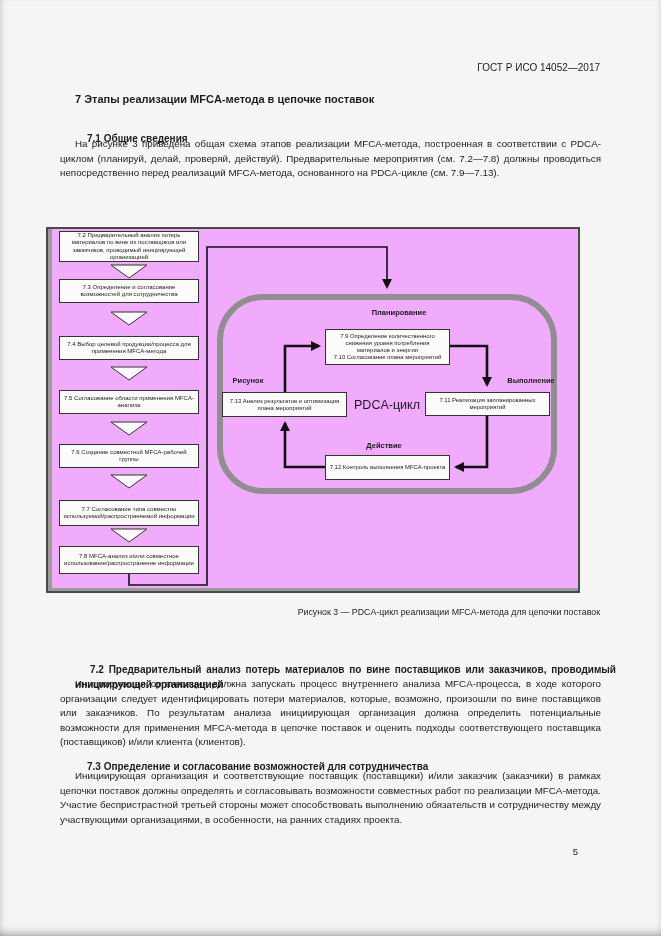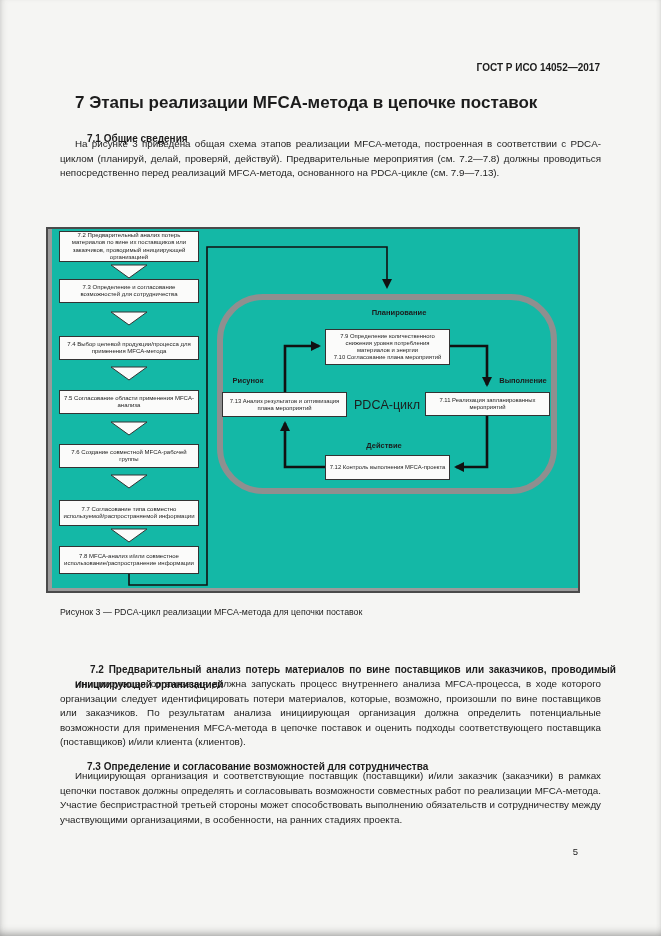--- a/index.html
+++ b/index.html
@@ -8,40 +8,40 @@
     background:#f5f5f3;
     font-family:"Liberation Sans", sans-serif;
     color:#1c1c1c;
   }
   .page-shadow{
     position:absolute;inset:0;pointer-events:none;
     box-shadow:inset 0 -7px 9px -5px rgba(60,60,60,.45), inset 5px 0 8px -6px rgba(60,60,60,.25), inset -4px 0 7px -6px rgba(60,60,60,.2);
   }
   .hdr{
     position:absolute;top:62px;left:60px;width:540px;
-    text-align:right;font-weight:bold;font-size:10px;
+    text-align:right;font-weight:normal;font-size:10px;
   }
   .h-sec{
-    position:absolute;left:75px;font-weight:bold;font-size:17px;margin:0;
+    position:absolute;left:75px;font-weight:bold;font-size:11px;margin:0;
   }
   .h-sub{
     position:absolute;left:75px;font-weight:bold;font-size:10px;margin:12px;
   }
   .h-sub-wide{
     position:absolute;left:60px;width:541px;font-weight:bold;font-size:10px;
     line-height:14.5px;text-align:justify;text-indent:15px;margin:15px;
   }
   .body-p{
     position:absolute;left:60px;width:541px;margin:0;
     font-size:9.8px;line-height:14.6px;text-align:justify;text-indent:15px;
   }
   
   .figure{
     position:absolute;left:46px;top:227px;width:534px;height:366px;
-    border:2px solid #4a4a4a;background:#14b8a6;
+    border:2px solid #4a4a4a;background:#f0abfc;
     box-shadow:inset 4px -3px 0 0 #9b9b9b;
     box-sizing:border-box;
   }
   .fig-svg{position:absolute;left:0;top:0;width:534px;height:366px;}
   .stepbox{
     position:absolute;left:11px;width:140px;box-sizing:border-box;
     border:1px solid #333;background:#fbfbfa;
     font-size:6px;line-height:7.2px;text-align:center;
     display:flex;align-items:center;justify-content:center;
     padding:1px 3px;
@@ -60,21 +60,21 @@
   .pdca-label{
     position:absolute;transform:translateX(-50%);
     font-weight:bold;font-size:7.5px;white-space:nowrap;
   }
   .pdca-title{
     position:absolute;transform:translateX(-50%);
     font-weight:normal;font-size:12.5px;white-space:nowrap;
   }
   .caption{
     position:absolute;top:607px;left:60px;width:540px;
-    text-align:left;font-size:8.8px;
+    text-align:right;font-size:8.8px;
   }
   .pagenum{
     position:absolute;top:846px;left:60px;width:518px;
     text-align:right;font-size:9.5px;
   }
 </style>
 </head>
 <body>
 
 <div class="page-shadow"></div>
@@ -120,21 +120,21 @@
   <div class="stepbox" style="top:107px;height:24px;">7.4 Выбор целевой продукции/процесса для применения MFCA-метода</div>
   <div class="stepbox" style="top:161px;height:24px;">7.5 Согласование области применения MFCA-анализа</div>
   <div class="stepbox" style="top:215px;height:24px;">7.6 Создание совместной MFCA-рабочей группы</div>
   <div class="stepbox" style="top:271px;height:26px;">7.7 Согласование типа совместно используемой/распространяемой информации</div>
   <div class="stepbox" style="top:317px;height:28px;">7.8 MFCA-анализ и/или совместное использование/распространение информации</div>
 
   <div class="pdca-outline"></div>
 
   <div class="pdca-label" style="left:351px;top:79px;">Планирование</div>
   <div class="pdca-label" style="left:200px;top:147px;">Рисунок</div>
-  <div class="pdca-label" style="left:475px;top:147px;">Выполнение</div>
+  <div class="pdca-label" style="left:475px;top:147px;padding-left:16px;">Выполнение</div>
   <div class="pdca-label" style="left:336px;top:212px;">Действие</div>
 
   <div class="pdca-box" style="left:277px;top:100px;width:125px;height:36px;">
     <span>7.9 Определение количественного снижения уровня потребления материалов и энергии</span>
     <span>7.10 Согласование плана мероприятий</span>
   </div>
   <div class="pdca-box" style="left:377px;top:163px;width:125px;height:24px;">7.11 Реализация запланированных мероприятий</div>
   <div class="pdca-box" style="left:277px;top:226px;width:125px;height:25px;">7.12 Контроль выполнения MFCA-проекта</div>
   <div class="pdca-box" style="left:174px;top:163px;width:125px;height:25px;">7.13 Анализ результатов и оптимизация плана мероприятий</div>
 

